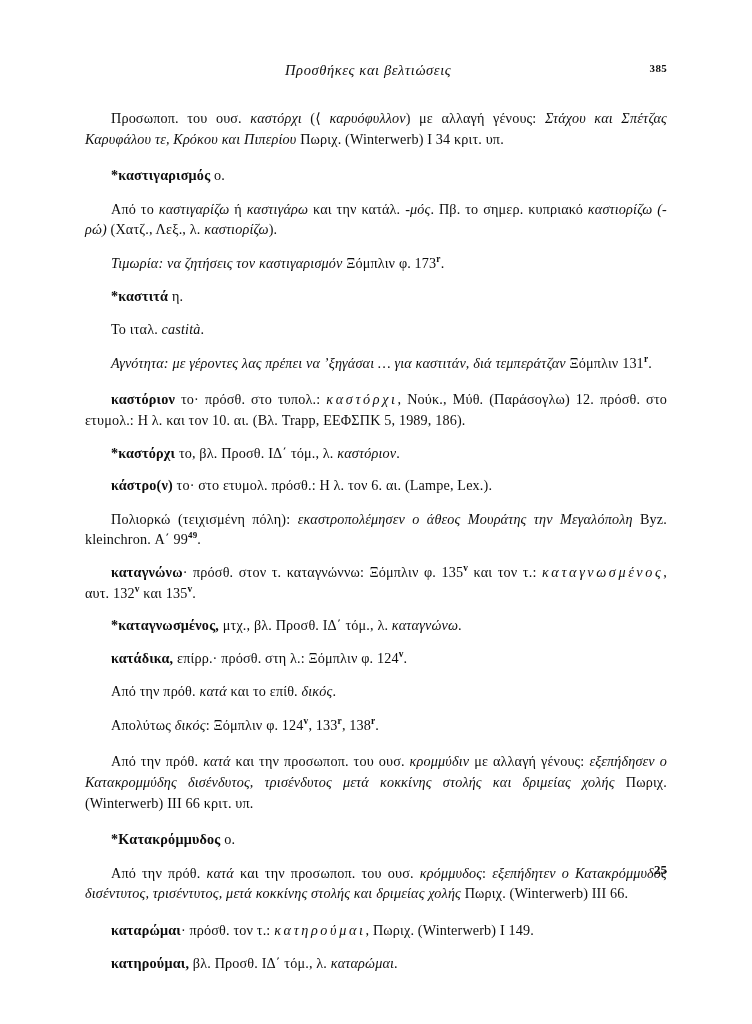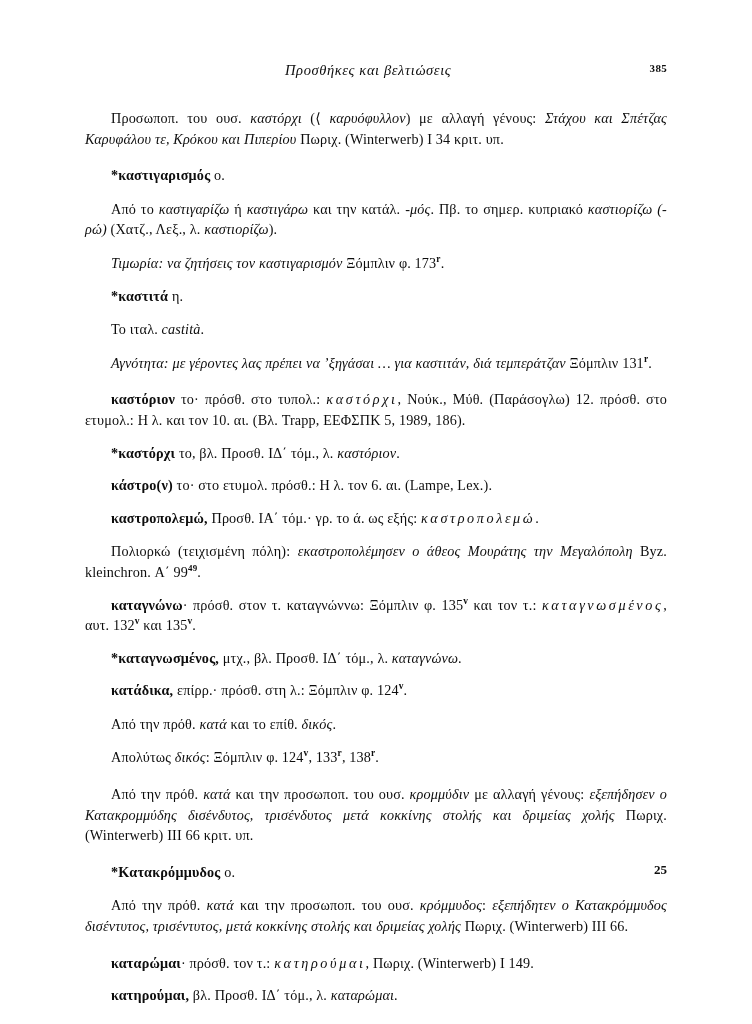--- a/index.html
+++ b/index.html
@@ -142,21 +142,20 @@
 
       <div class="blk gap-md">
         <p class="ind"><span class="hw">*καστόρχι</span><span> το, βλ. Προσθ. ΙΔ΄ τόμ., λ. </span><span class="it">καστόριον</span><span>.</span></p>
       </div>
 
       <div class="blk gap-md">
         <p class="ind"><span class="hw">κάστρο(ν)</span><span> το· στο ετυμολ. πρόσθ.: Η λ. τον 6. αι. (Lampe, Lex.).</span></p>
       </div>
 
       <div class="blk gap-md">
-        <p class="ind"><span class="hw">καστροπολεμώ,</span><span> Προσθ. ΙΑ΄ τόμ.· γρ. το ά. ως εξής: </span><span class="sp">καστροπολεμώ</span><span>.</span></p>
         <p class="ind gap-sm"><span>Πολιορκώ (τειχισμένη πόλη): </span><span class="it">εκαστροπολέμησεν ο άθεος Μουράτης την Μεγαλόπολη</span><span> Byz. kleinchron. Α΄ 99</span><span class="supn">49</span><span>.</span></p>
       </div>
 
       <div class="blk gap-md">
         <p class="ind"><span class="hw">καταγνώνω</span><span>· πρόσθ. στον τ. καταγνώννω: Ξόμπλιν φ. 135</span><span class="sup">v</span><span> και τον τ.: </span><span class="sp">καταγνωσμένος</span><span>, αυτ. 132</span><span class="sup">v</span><span> και 135</span><span class="sup">v</span><span>.</span></p>
       </div>
 
       <div class="blk gap-md">
         <p class="ind"><span class="hw">*καταγνωσμένος,</span><span> μτχ., βλ. Προσθ. ΙΔ΄ τόμ., λ. </span><span class="it">καταγνώνω</span><span>.</span></p>
       </div>

